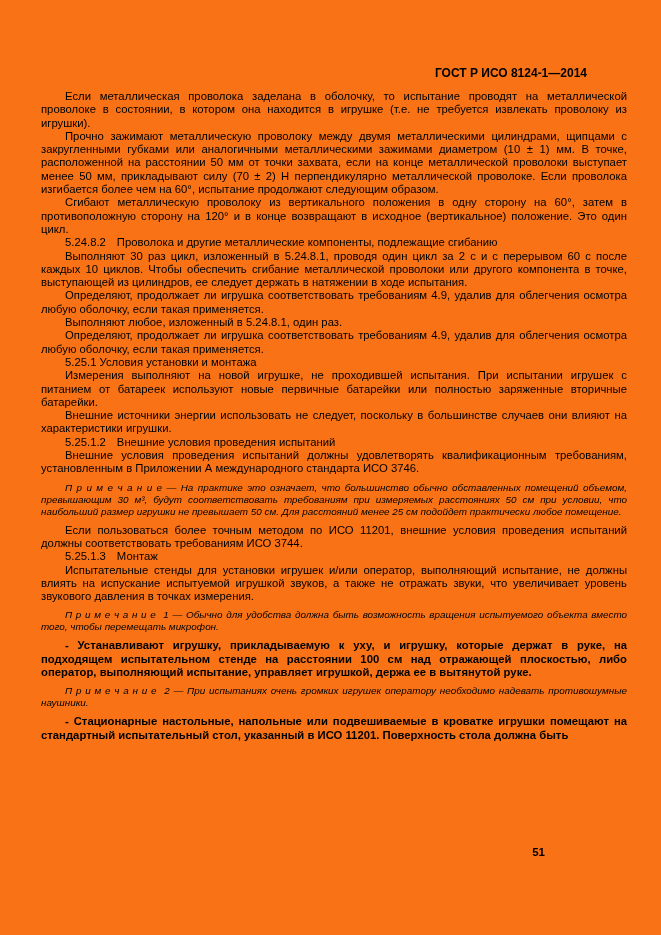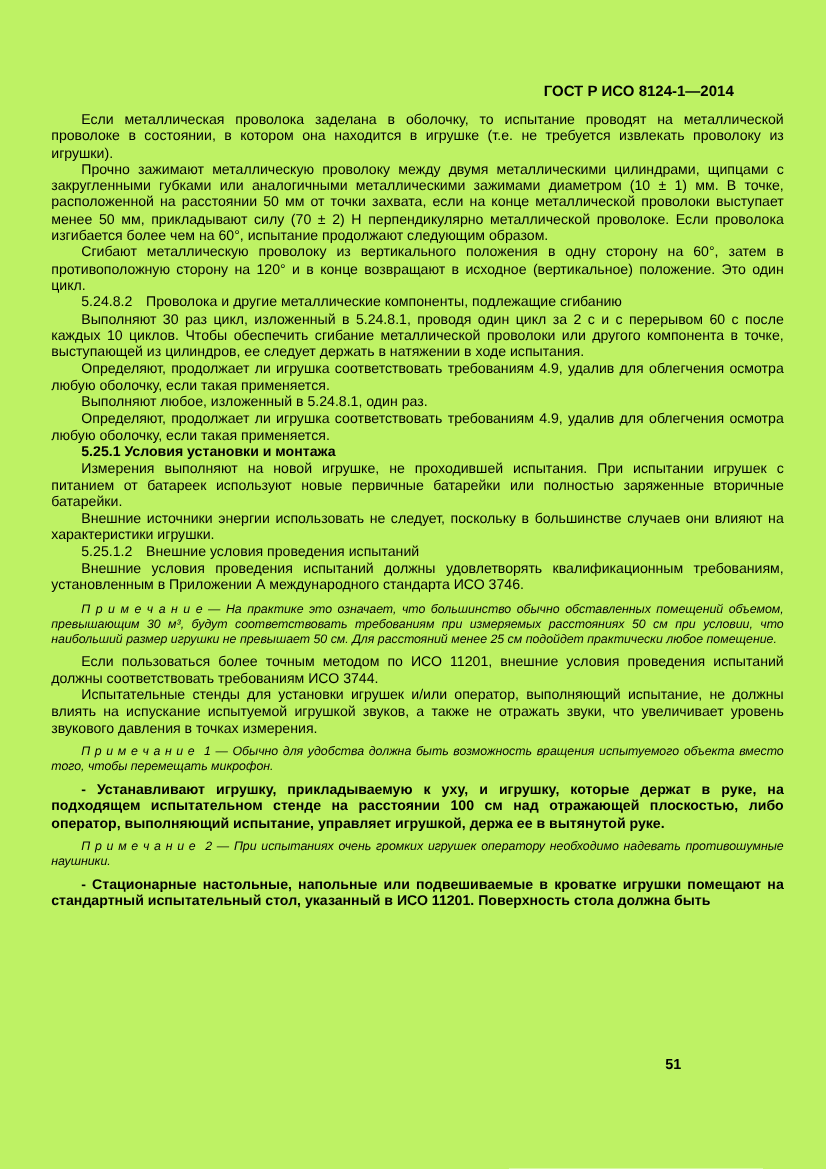--- a/index.html
+++ b/index.html
@@ -4,21 +4,21 @@
 <style>
   html, body {
     margin: 0;
     padding: 0;
     background: #ffffff;
   }
   .page {
     position: relative;
     width: 661px;
     height: 935px;
-    background: #bef264;
+    background: #f97316;
     color: #000000;
     font-family: "Liberation Sans", sans-serif;
     overflow: hidden;
   }
   .running-header {
     position: absolute;
     top: 67px;
     left: 41px;
     width: 546px;            
     text-align: right;
@@ -38,21 +38,21 @@
   }
   .para {
     margin: 0;
     text-indent: 24px;
   }
   .h1 {
     font-weight: bold;
     margin: 12px 0 6px 0;
   }
   .h2 {
-    font-weight: bold;
+    font-weight: normal;
   }
   .dash-para {
     margin: 6px 0 0 0;
     font-weight: bold;
   }
   .sub-num {
     margin-right: 11px;
   }
   .note {
     margin: 6px 0;
@@ -91,20 +91,21 @@
       <p class="para">Определяют, продолжает ли игрушка соответствовать требованиям 4.9, удалив для облегчения осмотра любую оболочку, если такая применяется.</p>
       <p class="para">Выполняют любое, изложенный в 5.24.8.1, один раз.</p>
       <p class="para">Определяют, продолжает ли игрушка соответствовать требованиям 4.9, удалив для облегчения осмотра любую оболочку, если такая применяется.</p>
       <p class="para h2">5.25.1 Условия установки и монтажа</p>
       <p class="para">Измерения выполняют на новой игрушке, не проходившей испытания. При испытании игрушек с питанием от батареек используют новые первичные батарейки или полностью заряженные вторичные батарейки.</p>
       <p class="para">Внешние источники энергии использовать не следует, поскольку в большинстве случаев они влияют на характеристики игрушки.</p>
       <p class="para"><span class="sub-num">5.25.1.2</span><span>Внешние условия проведения испытаний</span></p>
       <p class="para">Внешние условия проведения испытаний должны удовлетворять квалификационным требованиям, установленным в Приложении А международного стандарта ИСО 3746.</p>
       <p class="note"><span class="note-label">П р и м е ч а н и е</span> <span>— На практике это означает, что большинство обычно обставленных помещений объемом, превышающим 30 м³, будут соответствовать требованиям при измеряемых расстояниях 50 см при условии, что наибольший размер игрушки не превышает 50 см. Для расстояний менее 25 см подойдет практически любое помещение.</span></p>
       <p class="para">Если пользоваться более точным методом по ИСО 11201, внешние условия проведения испытаний должны соответствовать требованиям ИСО 3744.</p>
+      <p class="para"><span class="sub-num">5.25.1.3</span><span>Монтаж</span></p>
       <p class="para">Испытательные стенды для установки игрушек и/или оператор, выполняющий испытание, не должны влиять на испускание испытуемой игрушкой звуков, а также не отражать звуки, что увеличивает уровень звукового давления в точках измерения.</p>
       <p class="note"><span class="note-label">П р и м е ч а н и е  1</span> <span>— Обычно для удобства должна быть возможность вращения испытуемого объекта вместо того, чтобы перемещать микрофон.</span></p>
       <p class="para dash-para">- Устанавливают игрушку, прикладываемую к уху, и игрушку, которые держат в руке, на подходящем испытательном стенде на расстоянии 100 см над отражающей плоскостью, либо оператор, выполняющий испытание, управляет игрушкой, держа ее в вытянутой руке.</p>
       <p class="note"><span class="note-label">П р и м е ч а н и е  2</span> <span>— При испытаниях очень громких игрушек оператору необходимо надевать противошумные наушники.</span></p>
       <p class="para dash-para">- Стационарные настольные, напольные или подвешиваемые в кроватке игрушки помещают на стандартный испытательный стол, указанный в ИСО 11201. Поверхность стола должна быть</p>
     </main>
 
   <div class="page-number">51</div>
 </div>
 

